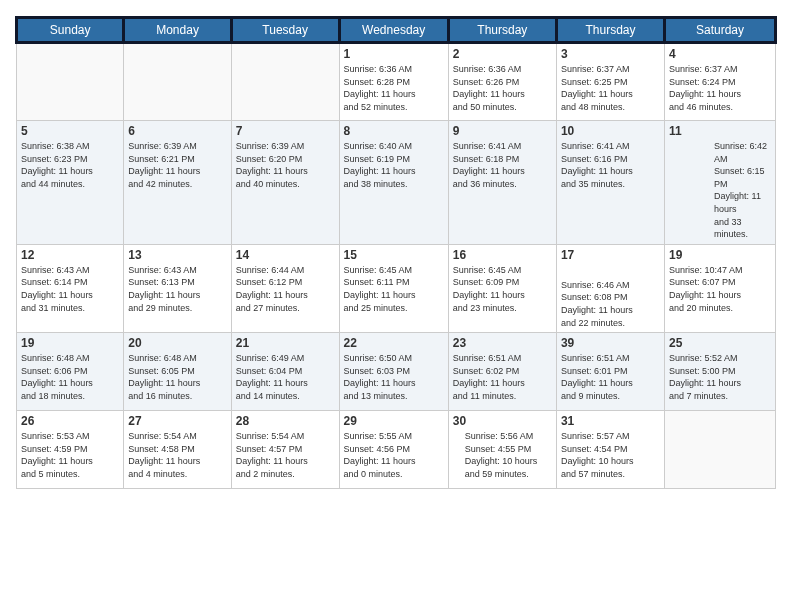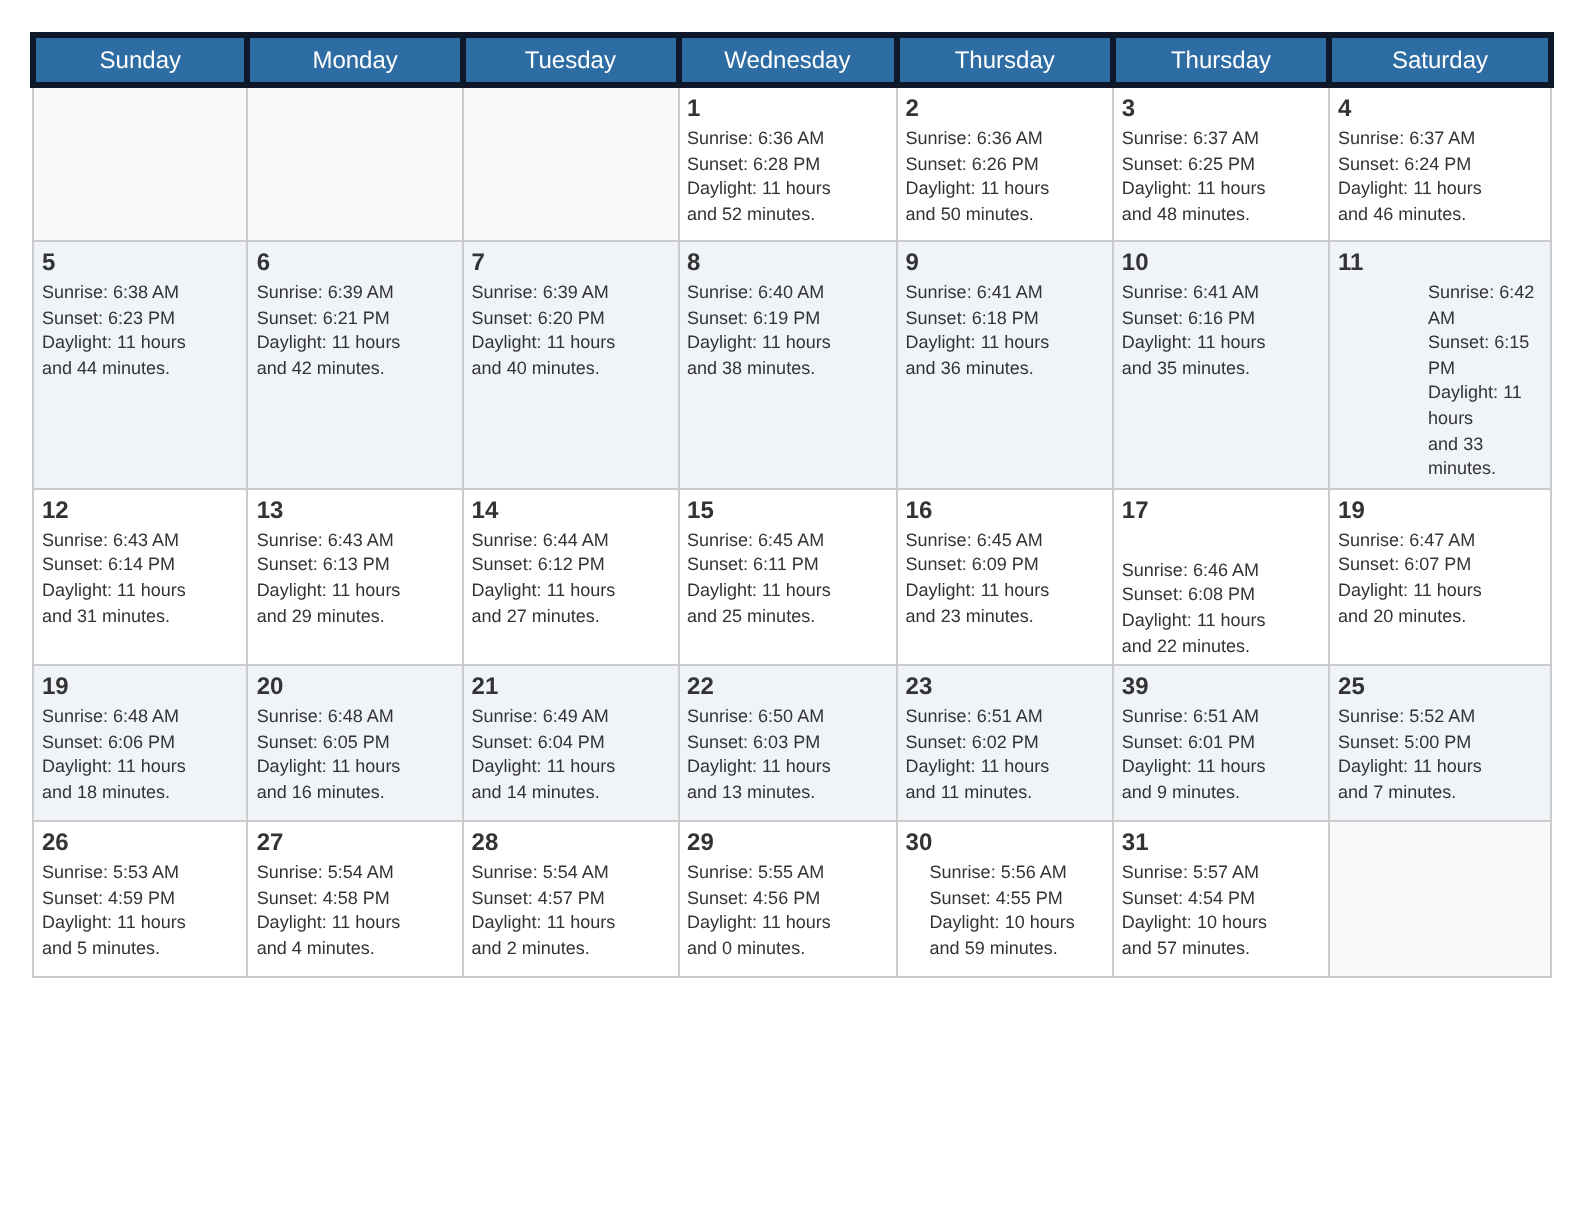--- a/index.html
+++ b/index.html
@@ -241,21 +241,21 @@
           </td>
           <td>
             <span class="day-number">17</span>
             <div class="day-info" style="white-space: pre-line; margin-top: 17px;">Sunrise: 6:46 AM
 Sunset: 6:08 PM
 Daylight: 11 hours
 and 22 minutes.</div>
           </td>
           <td>
             <span class="day-number">19</span>
-            <div class="day-info" style="white-space: pre-line;">Sunrise: 6:47 AM
+            <div class="day-info" style="white-space: pre-line;">Sunrise: 10:47 AM
 Sunset: 6:07 PM
 Daylight: 11 hours
 and 20 minutes.</div>
           </td>
         </tr>
         <tr class="row-alt">
           <td>
             <span class="day-number">19</span>
             <div class="day-info" style="white-space: pre-line;">Sunrise: 6:48 AM
 Sunset: 6:06 PM

